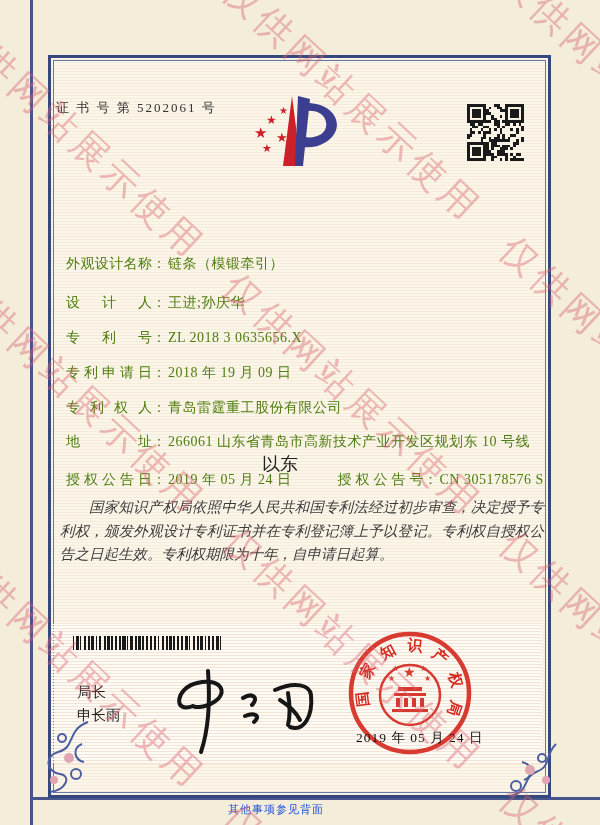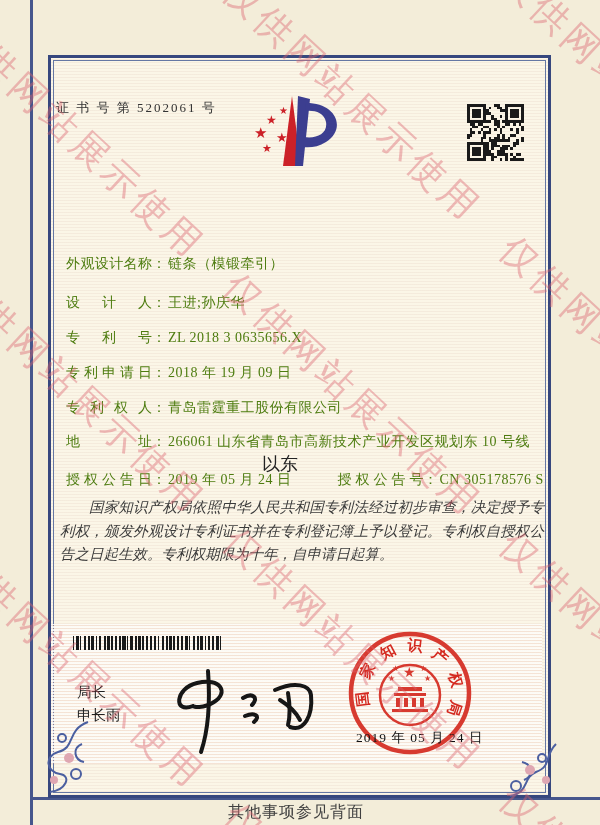--- a/index.html
+++ b/index.html
@@ -63,21 +63,21 @@
   .seal-ring span{
     position:absolute;font-size:15px;font-weight:bold;color:#d42a20;
     font-family:"Liberation Serif","DejaVu Serif",serif;
   }
   .seal-date{
     position:absolute;left:356px;top:729px;font-size:13.5px;color:#111;
     letter-spacing:1px;white-space:nowrap;
   }
   
   .page-footer{position:absolute;left:0;top:763px;width:558px;text-align:center;font-size:12.5px;color:#333;letter-spacing:2px;}
-  .back-note{position:absolute;left:228px;top:802px;font-size:16px;color:#404040;letter-spacing:1px;}
+  .back-note{position:absolute;left:228px;top:802px;font-size:11px;color:#1d4ed8;letter-spacing:1px;}
   
   .orn-bl{position:absolute;left:36px;top:718px;width:60px;height:76px;}
   .orn-br{position:absolute;left:494px;top:742px;width:66px;height:58px;}
   
   .wm{
     position:absolute;width:1300px;font-size:37px;letter-spacing:5px;
     color:rgba(219,100,112,0.42);transform:rotate(43deg);transform-origin:0 0;
     pointer-events:none;white-space:nowrap;z-index:50;
     font-family:"Liberation Serif","DejaVu Serif",serif;
   }

